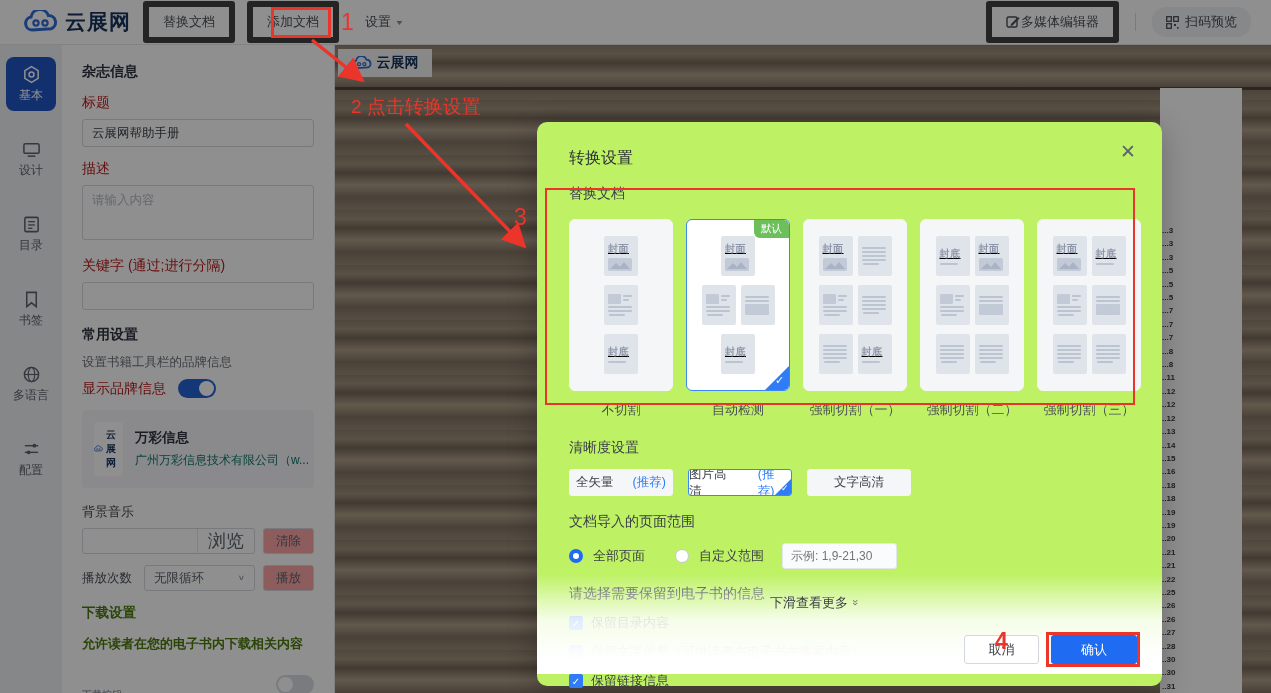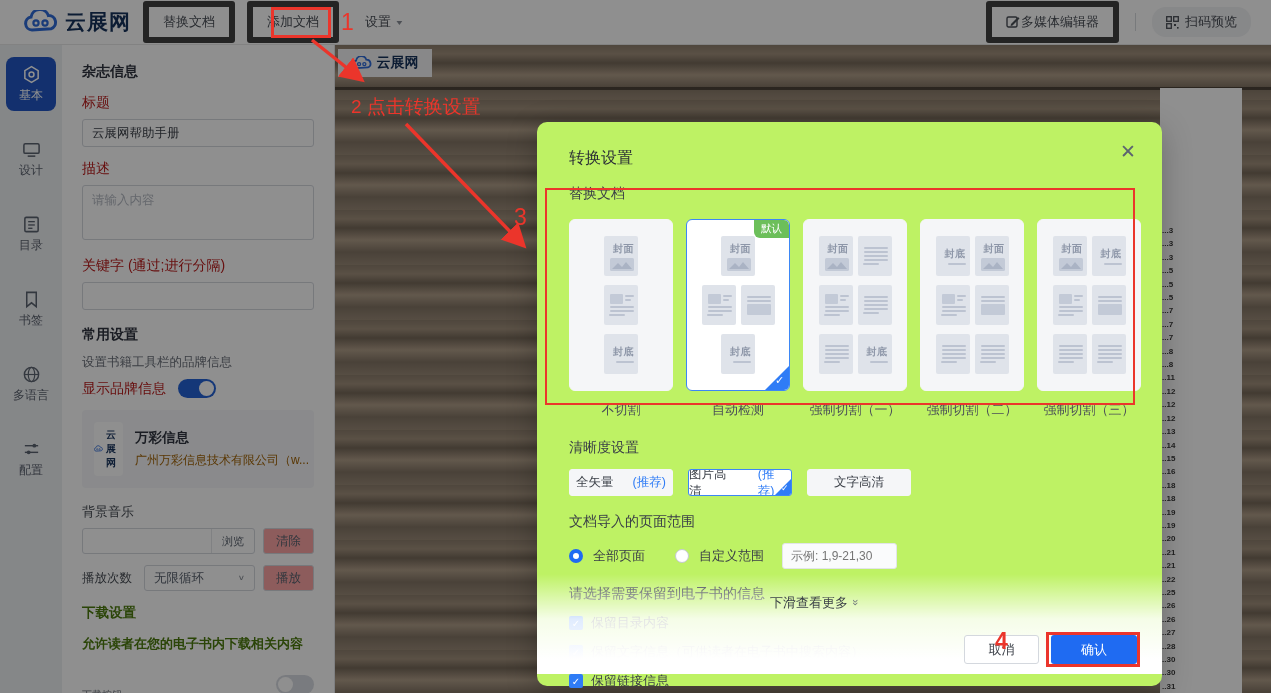--- a/index.html
+++ b/index.html
@@ -42,24 +42,24 @@
   .toggle-row { display:flex; align-items:center; gap:12px; margin-top:8px; }
   .hint { font-size:12.5px; color:#6b707a; margin-top:14px; }
   .toggle { width:38px; height:19px; border-radius:10px; background:#2563d6; position:relative; cursor:pointer; }
   .toggle::after { content:""; position:absolute; top:2px; right:2px; width:15px; height:15px; border-radius:50%; background:#fff; }
   .toggle.off { background:#d8dce2; }
   .toggle.off::after { right:auto; left:2px; }
   .brand-card { margin-top:12px; background:#f6f7f9; border-radius:4px; padding:12px; display:flex; gap:12px; align-items:center; height:78px;}
   .brand-logo { width:54px; height:54px; background:#fff; border-radius:4px; display:flex; align-items:center; justify-content:center; gap:3px; }
   .brand-logo span { font-size:10px; font-weight:bold; color:#16325c; }
   .brand-name { font-size:13.5px; font-weight:bold; color:#303540; }
-  .brand-co { font-size:12px; color:#a16207; margin-top:5px; white-space:nowrap; }
+  .brand-co { font-size:12px; color:#0f766e; margin-top:5px; white-space:nowrap; }
   .bgm-row { display:flex; gap:8px; margin-top:7px; }
   .bgm-input { flex:1; height:26px; border:1px solid #d4d8de; border-radius:3px; display:flex; align-items:center; }
-  .bgm-browse { margin-left:auto; font-size:11px; color:#5c6470; padding:0 10px; border-left:1px solid #e4e7ea; line-height:24px; cursor:pointer;}
+  .bgm-browse { margin-left:auto; font-size:18px; color:#5c6470; padding:0 10px; border-left:1px solid #e4e7ea; line-height:24px; cursor:pointer;}
   .sm-btn { height:26px; border:1px solid #d4d8de; background:#fca5a5; border-radius:3px; font-size:12.5px; color:#5c6470; padding:0 12px; cursor:pointer;}
   .play-row { display:flex; align-items:center; gap:8px; margin-top:11px; }
   .play-row .fl { font-size:12.5px; color:#494e56; margin-right:4px; }
   .select { flex:1; height:26px; border:1px solid #d4d8de; border-radius:3px; font-size:12.5px; color:#5c6470;
     display:flex; align-items:center; padding:0 9px; justify-content:space-between; cursor:pointer;}
   .bold-line { font-size:13.5px; font-weight:bold; color:#4d7c0f; margin-top:13px; }
   .dl-row { display:flex; align-items:center; justify-content:space-between; margin-top:13px; }
   .dl-row .lbl { font-size:10px; color:#6b707a;margin-top:22px; }
 
   
@@ -83,21 +83,21 @@
   .modal-title { font-size:16px; color:#2b2f36; }
   .modal-close { position:absolute; right:26px; top:20px; font-size:19px; color:#5c6470; cursor:pointer; line-height:1; }
   .cut-title { font-size:14px; color:#3a3f47; margin-top:16px; }
   .cards { display:flex; gap:13px; margin-top:16px; }
   .cut-col { width:104px; display:flex; flex-direction:column; align-items:center; }
   .cut-card { position:relative; width:104px; height:172px; background:#f5f6f8; border-radius:6px;
     border:1px solid #f5f6f8; display:flex; flex-direction:column; align-items:center; justify-content:center; gap:9px; cursor:pointer; overflow:hidden;}
   .cut-card.selected { background:#fff; border:1px solid #3d87f5; }
   .thumb-row { display:flex; gap:5px; justify-content:center; }
   .thumb { width:34px; height:40px; background:#dfe3ea; border-radius:2px; position:relative;
-    display:flex; flex-direction:column; align-items:flex-end; justify-content:center; gap:2px; padding:4px; }
+    display:flex; flex-direction:column; align-items:flex-start; justify-content:center; gap:2px; padding:4px;text-decoration:underline; }
   .thumb .tlabel { font-size:10px; color:#8d96a8; font-weight:bold; letter-spacing:0.5px; }
   .bar { height:2px; background:#bcc3d1; border-radius:1px; width:24px; }
   .bar.w2 { width:16px; align-self:flex-start; margin-left:1px; }
   .block { width:24px; height:11px; background:#c3cad7; border-radius:1px; }
   .art { display:flex; gap:2px; align-items:flex-start; }
   .art .ablock { width:13px; height:10px; background:#c3cad7; border-radius:1px; }
   .art .alines { display:flex; flex-direction:column; gap:2px; padding-top:1px; }
   .art .alines .bar { width:9px; }
   .badge-default { position:absolute; top:0; right:0; background:#6cbf5a; color:#fff; font-size:10.5px;
     padding:2px 7px; border-radius:0 5px 0 6px; }

